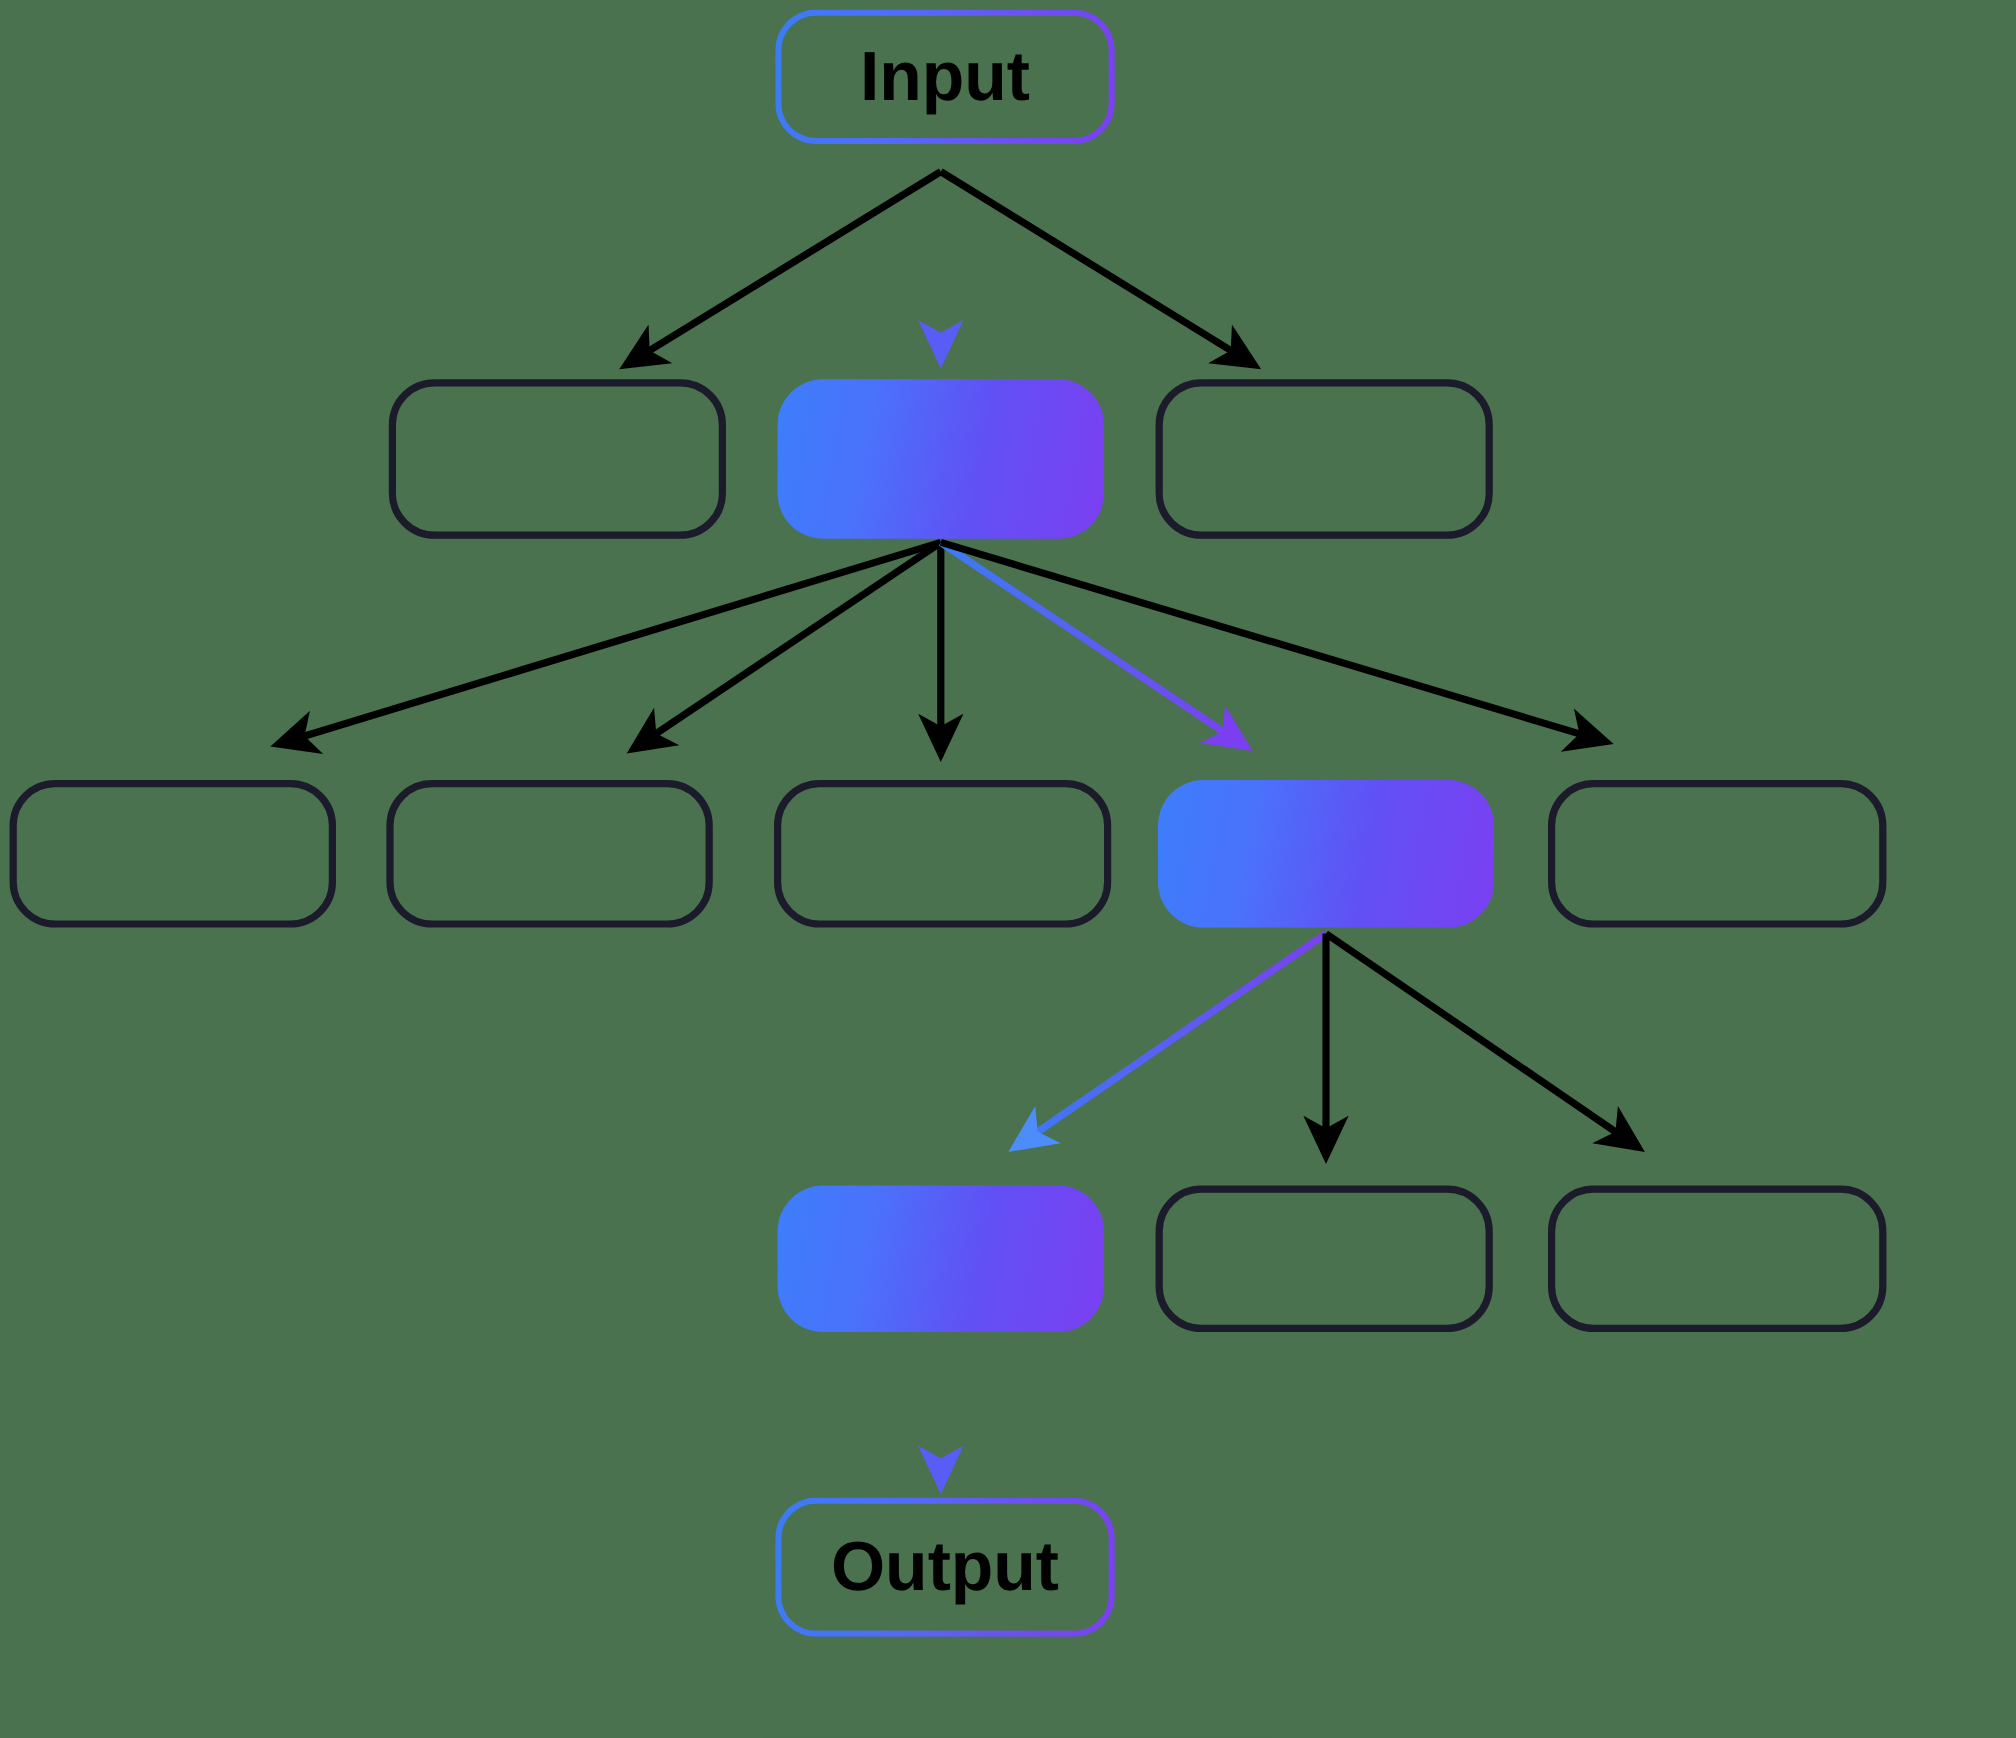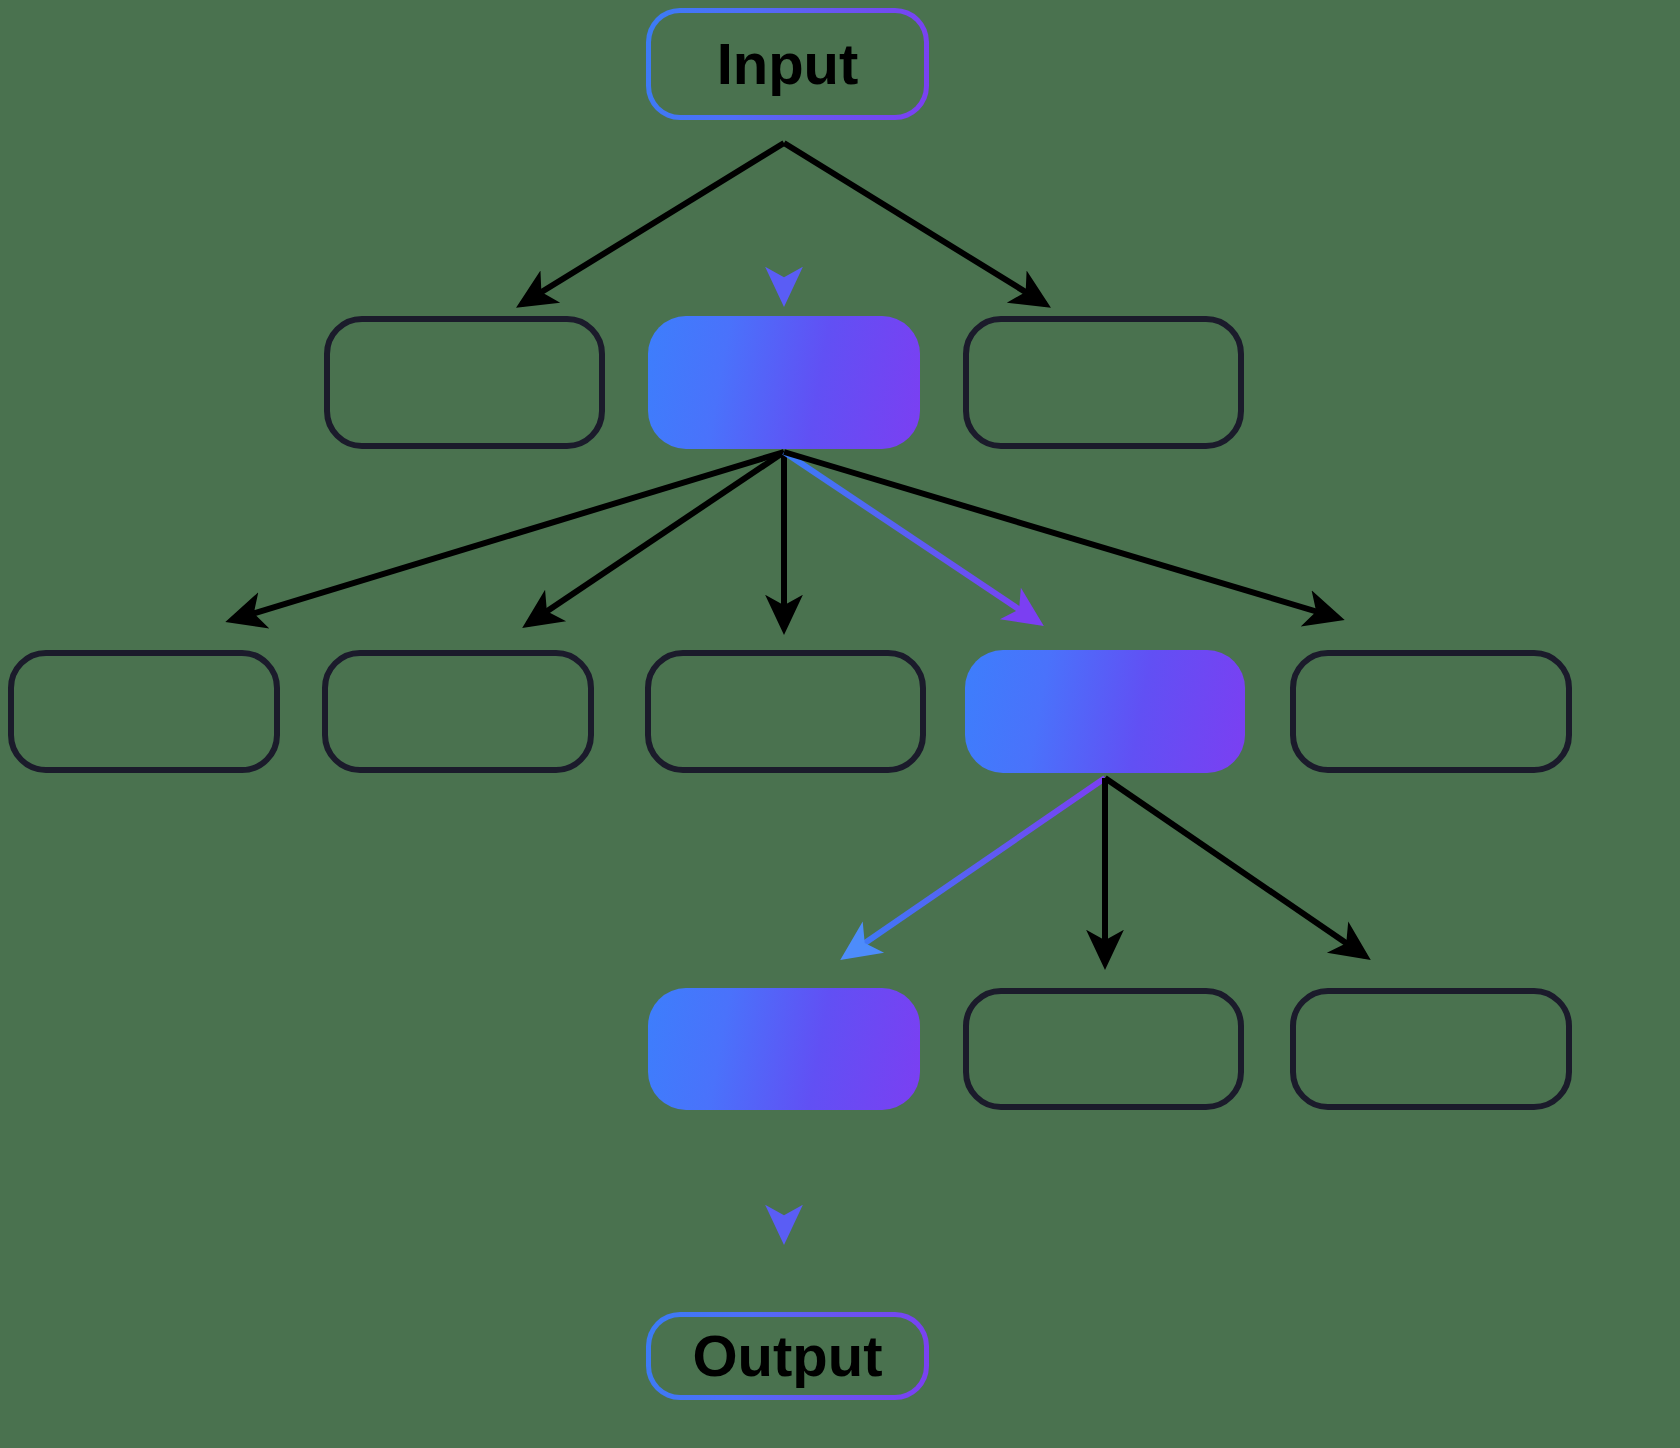--- a/index.html
+++ b/index.html
@@ -145,17 +145,17 @@
   <div class="node node-selected" style="left:648px; top:988px; width:272px; height:122px;">
     <span class="node-label"></span>
   </div>
   <div class="node node-empty" style="left:963px; top:988px; width:281px; height:122px;">
     <span class="node-label"></span>
   </div>
   <div class="node node-empty" style="left:1290px; top:988px; width:282px; height:122px;">
     <span class="node-label"></span>
   </div>
 
-  <div class="node node-terminal" style="left:646px; top:1312px; width:283px; height:88px;">
+  <div class="node node-terminal" style="left:646px; top:1248px; width:283px; height:116px;">
     <span class="node-label">Output</span>
   </div>
 
 </div>
 
 </body></html>

